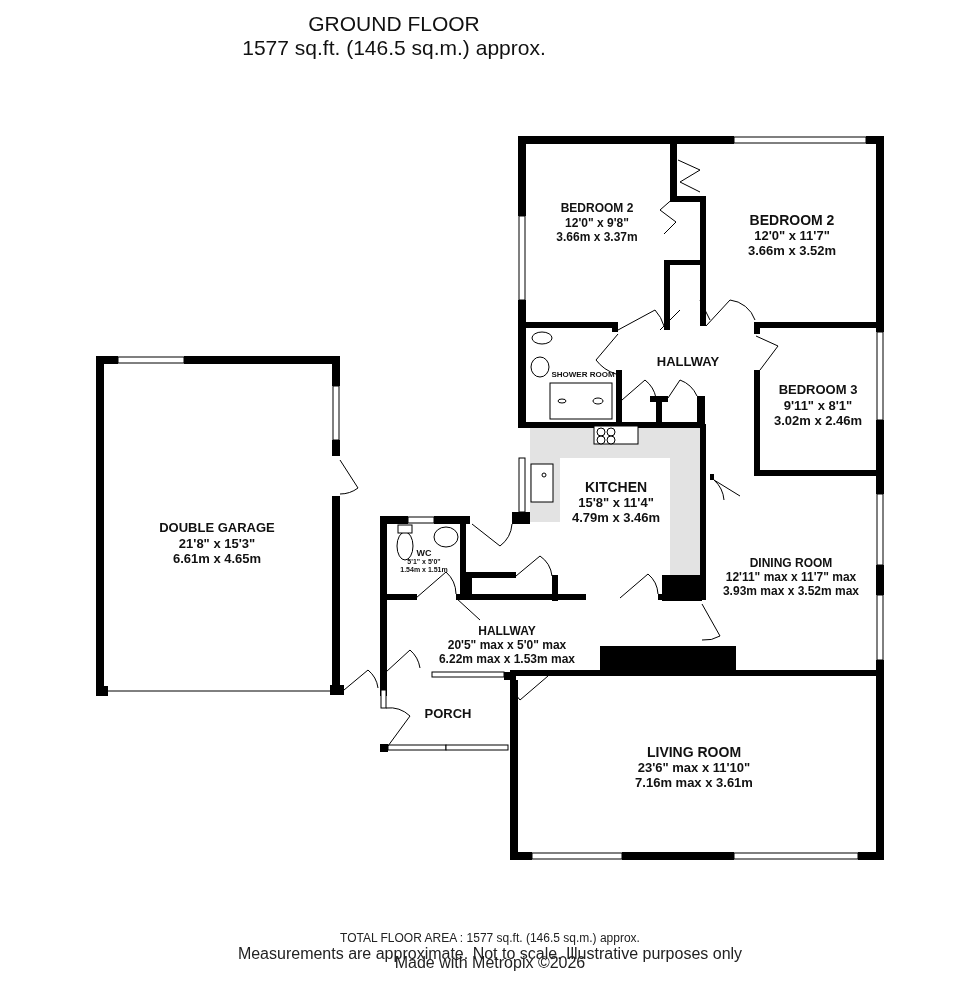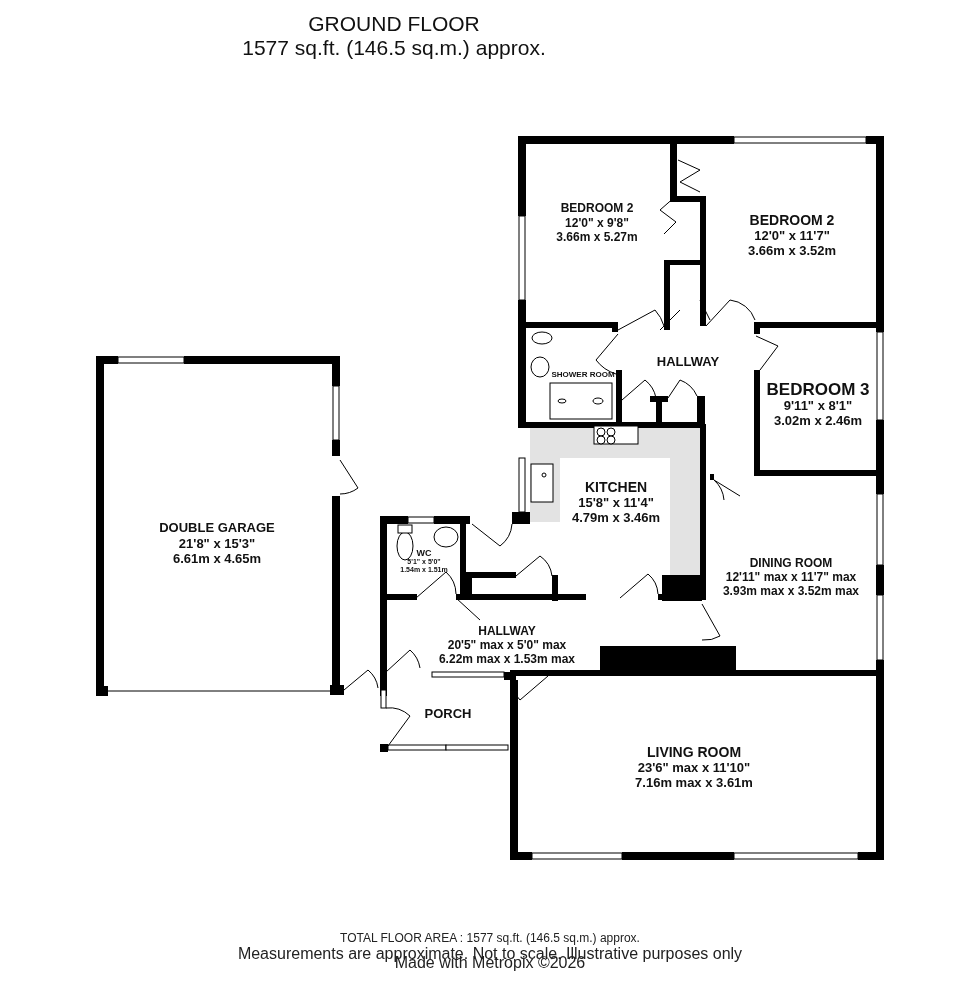--- a/index.html
+++ b/index.html
@@ -164,39 +164,39 @@
 
     <ellipse cx="405" cy="546" rx="8" ry="14"></ellipse>
     <rect x="398" y="525" width="14" height="8"></rect>
     <ellipse cx="446" cy="537" rx="12" ry="10"></ellipse>
   </g>
 </svg>
 
 <div class="label" style="left:597px; top:200px;">
   <span class="name" style="font-size:12px;">BEDROOM 2</span>
   <span style="display:block;font-size:12px;line-height:14px;">12'0"  x 9'8"</span>
-  <span style="display:block;font-size:12px;line-height:14px;">3.66m  x 5.27m</span>
+  <span style="display:block;font-size:12px;line-height:14px;">3.66m  x 3.37m</span>
 </div>
 
 <div class="label" style="left:792px; top:212px;">
   <span class="name">BEDROOM 2</span>
   <span style="display:block;">12'0"  x 11'7"</span>
   <span style="display:block;">3.66m  x 3.52m</span>
 </div>
 
 <div class="label" style="left:688px; top:354px;">
   <span class="name" style="font-size:13px;">HALLWAY</span>
 </div>
 
 <div class="label small" style="left:583px; top:370px;">
   <span class="name">SHOWER ROOM</span>
 </div>
 
 <div class="label" style="left:818px; top:382px;">
-  <span class="name" style="font-size:17px;">BEDROOM 3</span>
+  <span class="name" style="font-size:13px;">BEDROOM 3</span>
   <span style="display:block;">9'11"  x 8'1"</span>
   <span style="display:block;">3.02m  x 2.46m</span>
 </div>
 
 <div class="label" style="left:616px; top:479px;">
   <span class="name">KITCHEN</span>
   <span style="display:block;">15'8"  x 11'4"</span>
   <span style="display:block;">4.79m  x 3.46m</span>
 </div>
 

